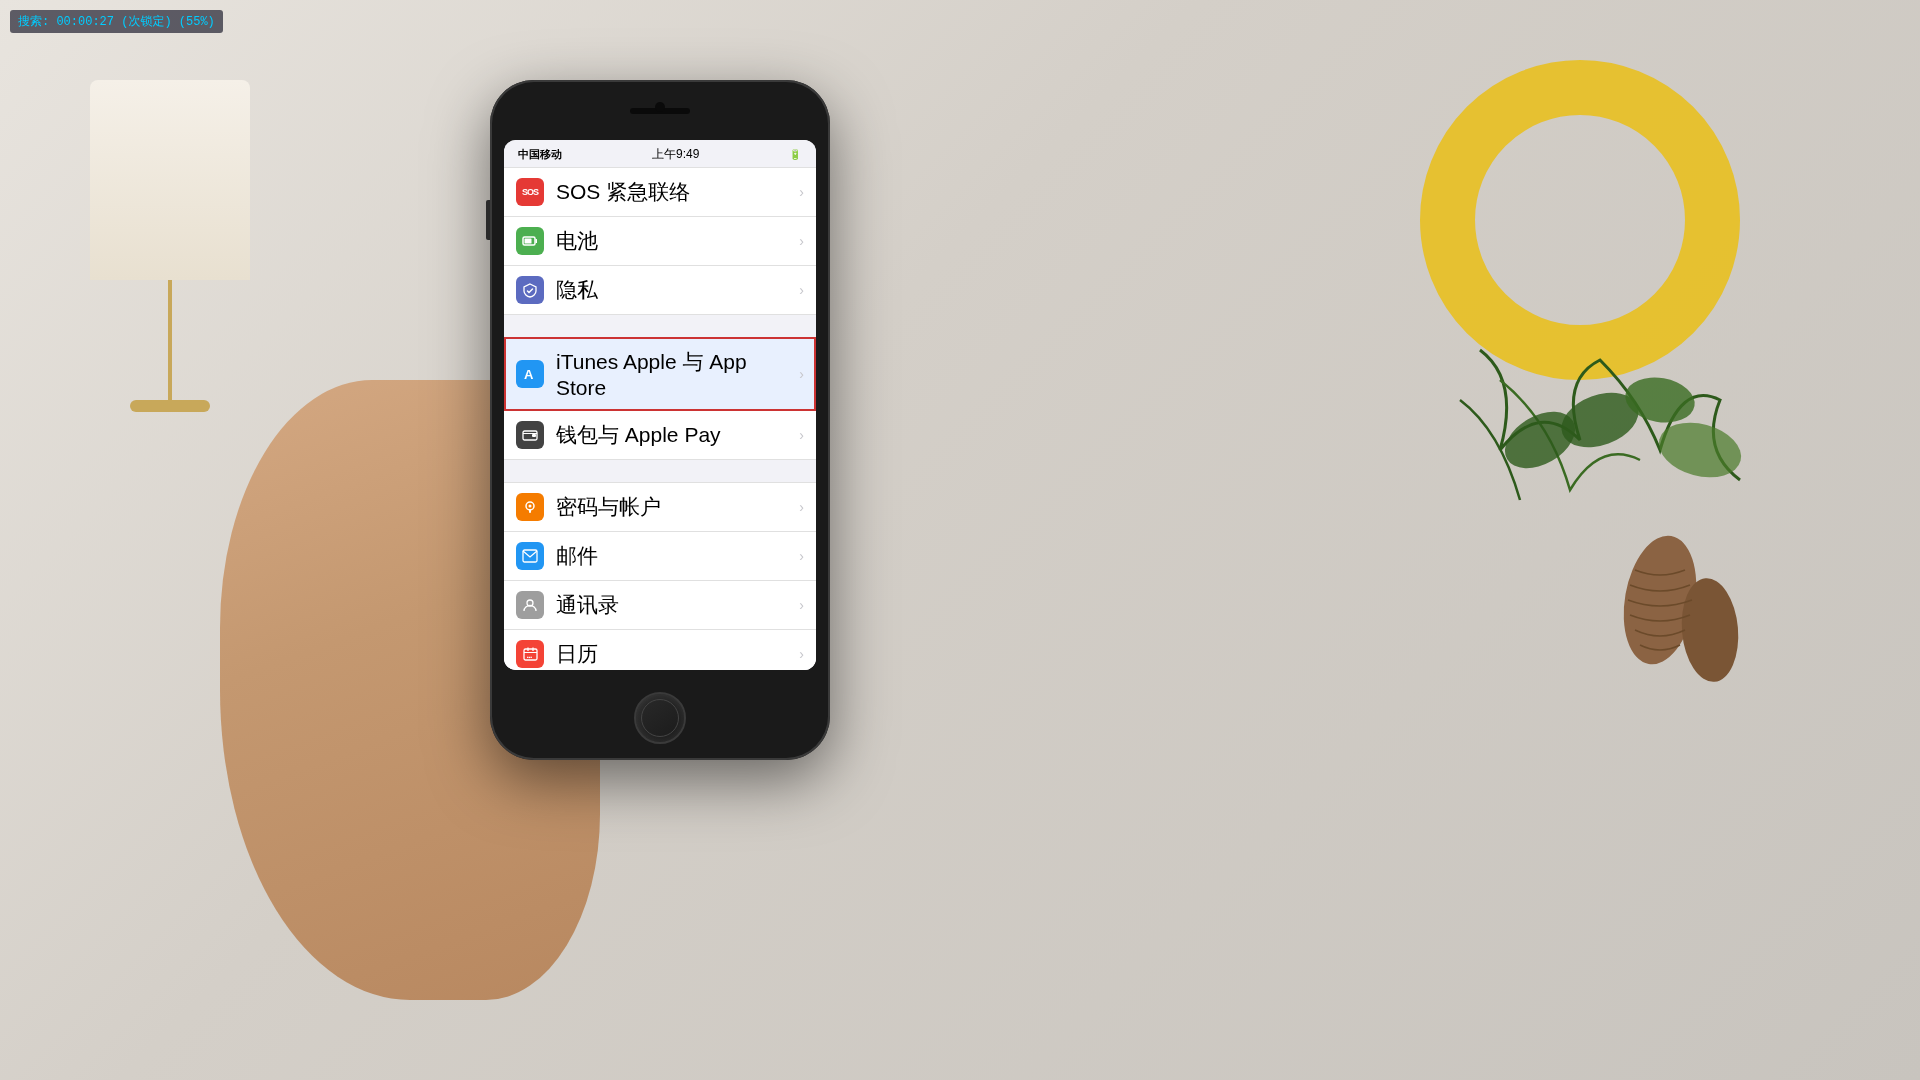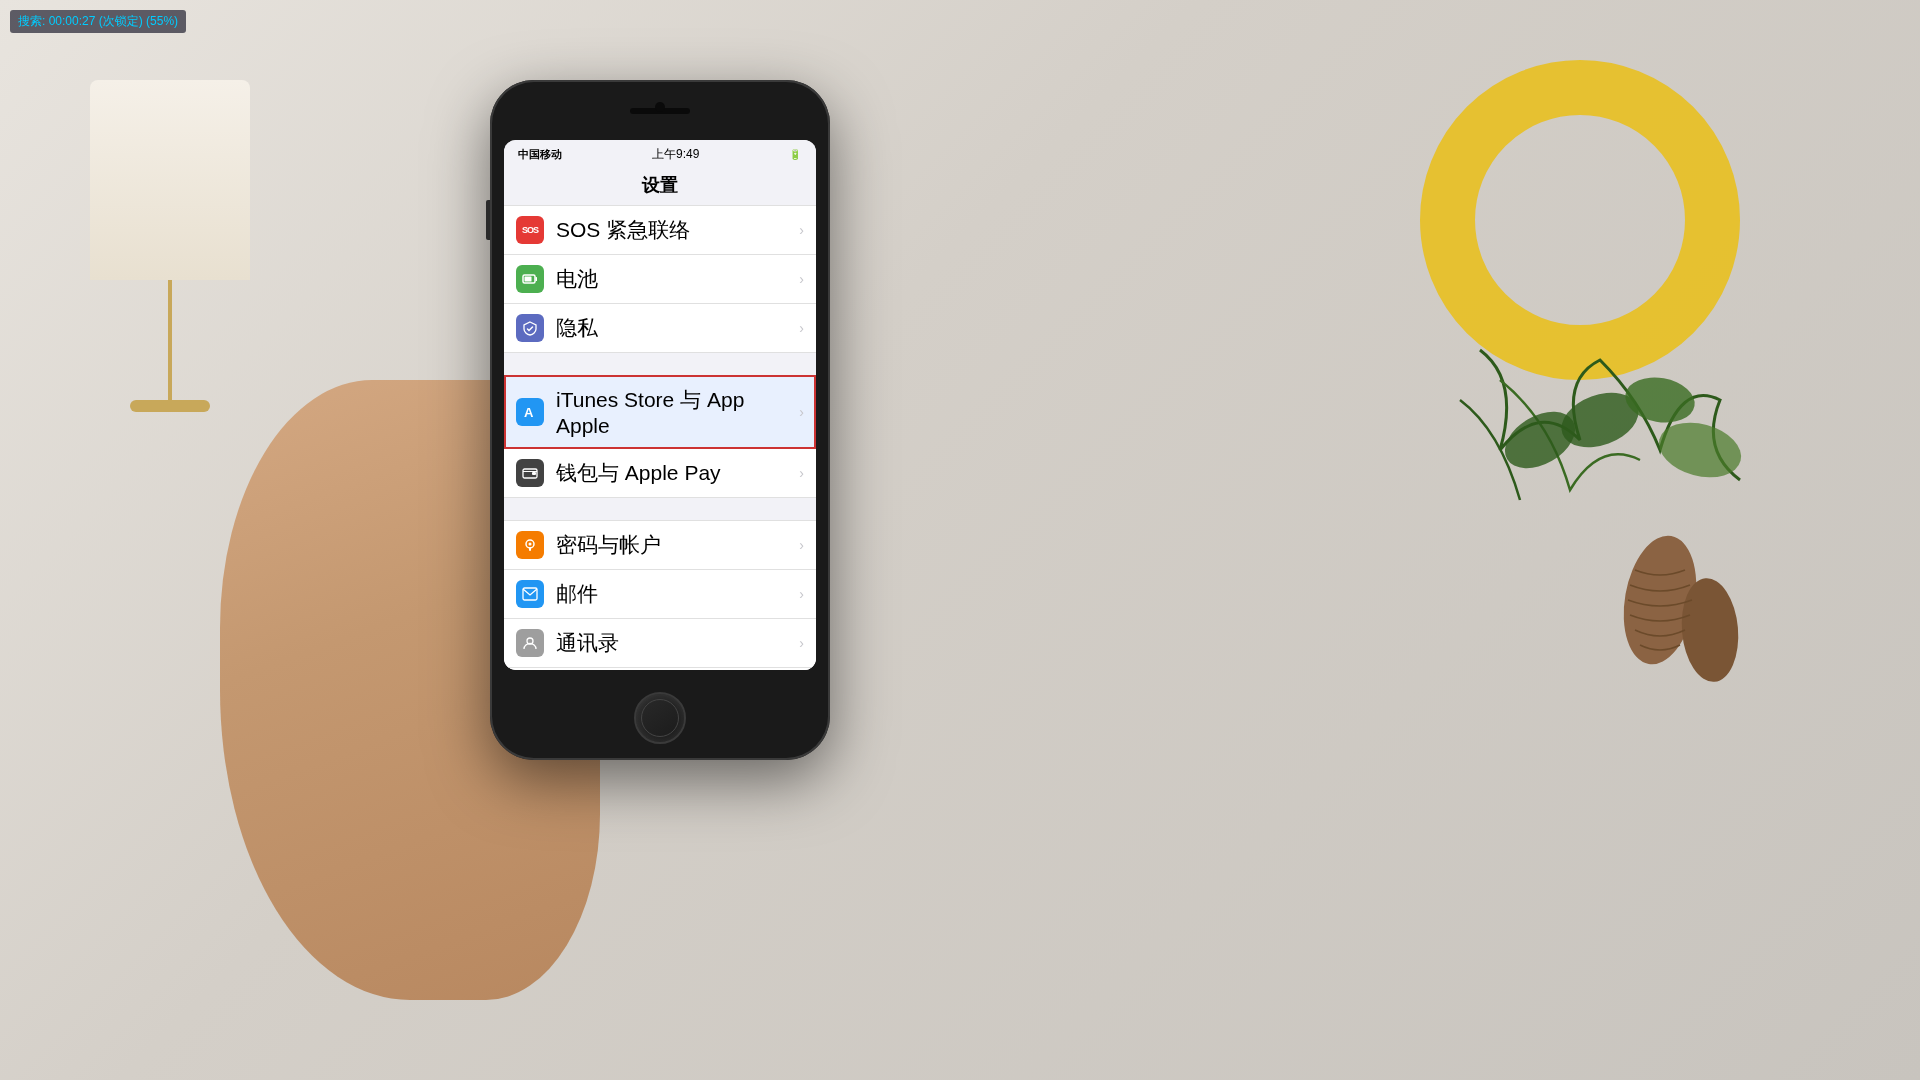--- a/index.html
+++ b/index.html
@@ -258,21 +258,21 @@
     
     .timestamp-overlay {
       position: absolute;
       top: 10px;
       left: 10px;
       background: rgba(0,0,20,0.6);
       color: #00ccff;
       font-size: 12px;
       padding: 3px 8px;
       border-radius: 3px;
-      font-family: Liberation Sans, sans-serif;
+      font-family: Liberation Mono, monospace;
       z-index: 10;
     }
   </style>
 </head>
 <body>
 
 <div class="bg"></div>
 
 <div class="lamp">
   <div class="lamp-shade"></div>
@@ -298,23 +298,20 @@
     <div class="phone-screen">
 
       <div class="status-bar">
         <span class="status-left">中国移动</span>
         <span class="status-center">上午9:49</span>
         <span class="status-right">
           <span>🔋</span>
         </span>
       </div>
 
-      <div class="settings-header">
-        <span>设置</span>
-      </div>
 
       <div class="settings-list">
 
         <div class="section-group">
 
           <div class="settings-item first">
             <div class="item-icon icon-sos">
               <span style="font-size:9px;font-weight:900;letter-spacing:-1px;">SOS</span>
             </div>
             <span class="item-label">SOS 紧急联络</span>
@@ -348,21 +345,21 @@
         <div class="section-divider"></div>
 
         <div class="section-group">
 
           <div class="settings-item first highlighted">
             <div class="item-icon icon-itunes">
               <svg width="18" height="18" viewBox="0 0 18 18" fill="white">
                 <text x="3" y="14" font-size="13" fill="white" font-weight="bold">A</text>
               </svg>
             </div>
-            <span class="item-label">iTunes Store 与 App Apple</span>
+            <span class="item-label">iTunes Apple 与 App Store</span>
             <span class="item-chevron">›</span>
           </div>
 
           <div class="settings-item">
             <div class="item-icon icon-wallet">
               <svg width="16" height="16" viewBox="0 0 16 16" fill="white">
                 <rect x="1" y="4" width="14" height="9" rx="1.5" fill="none" stroke="white" stroke-width="1.3"></rect>
                 <rect x="10" y="7" width="4" height="3" rx="1" fill="white"></rect>
                 <line x1="1" y1="6.5" x2="15" y2="6.5" stroke="white" stroke-width="1"></line>
               </svg>

